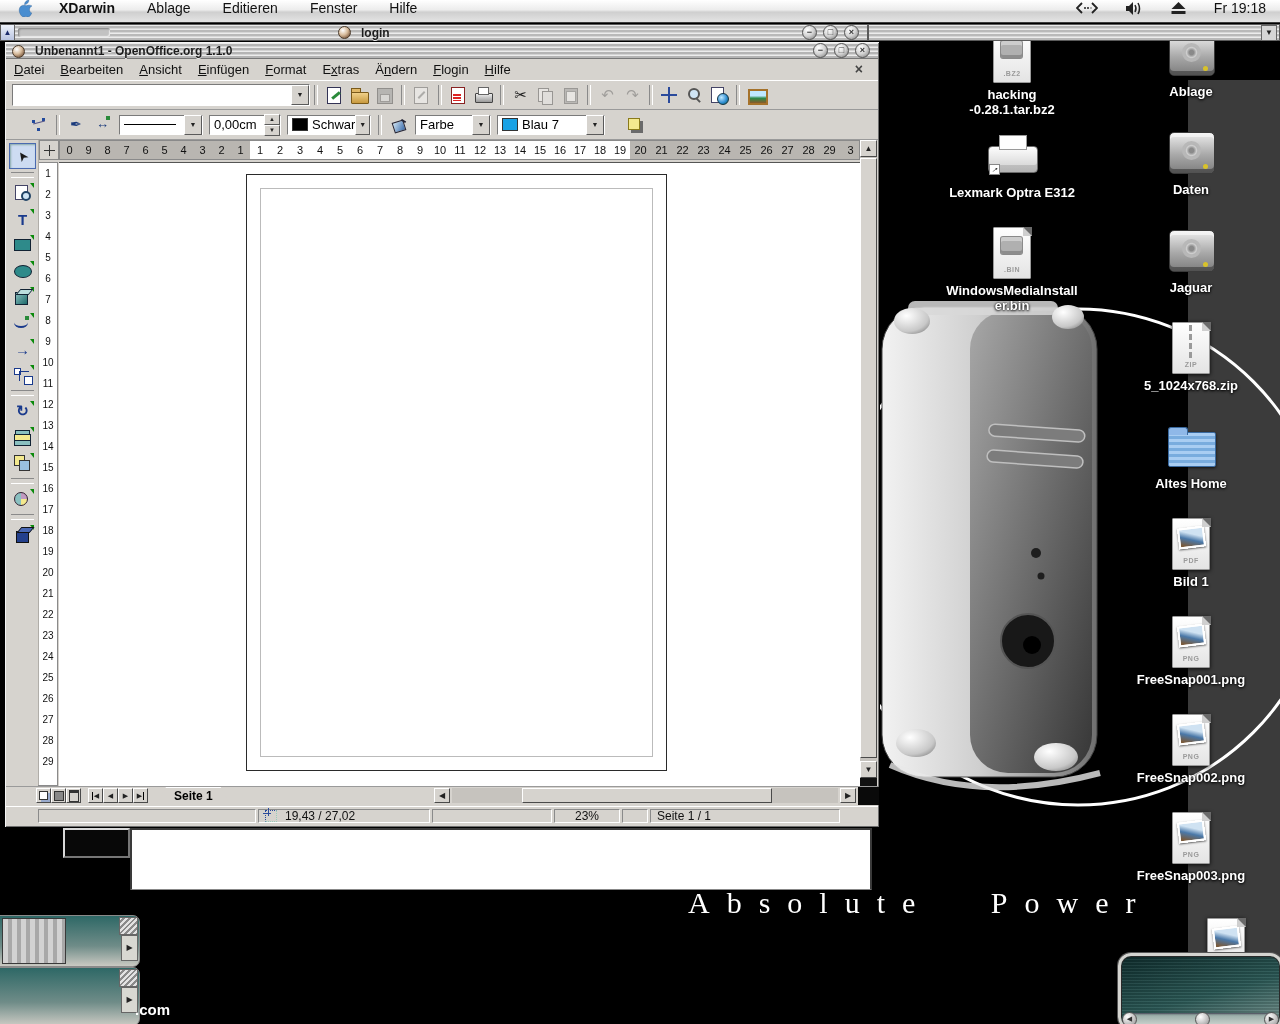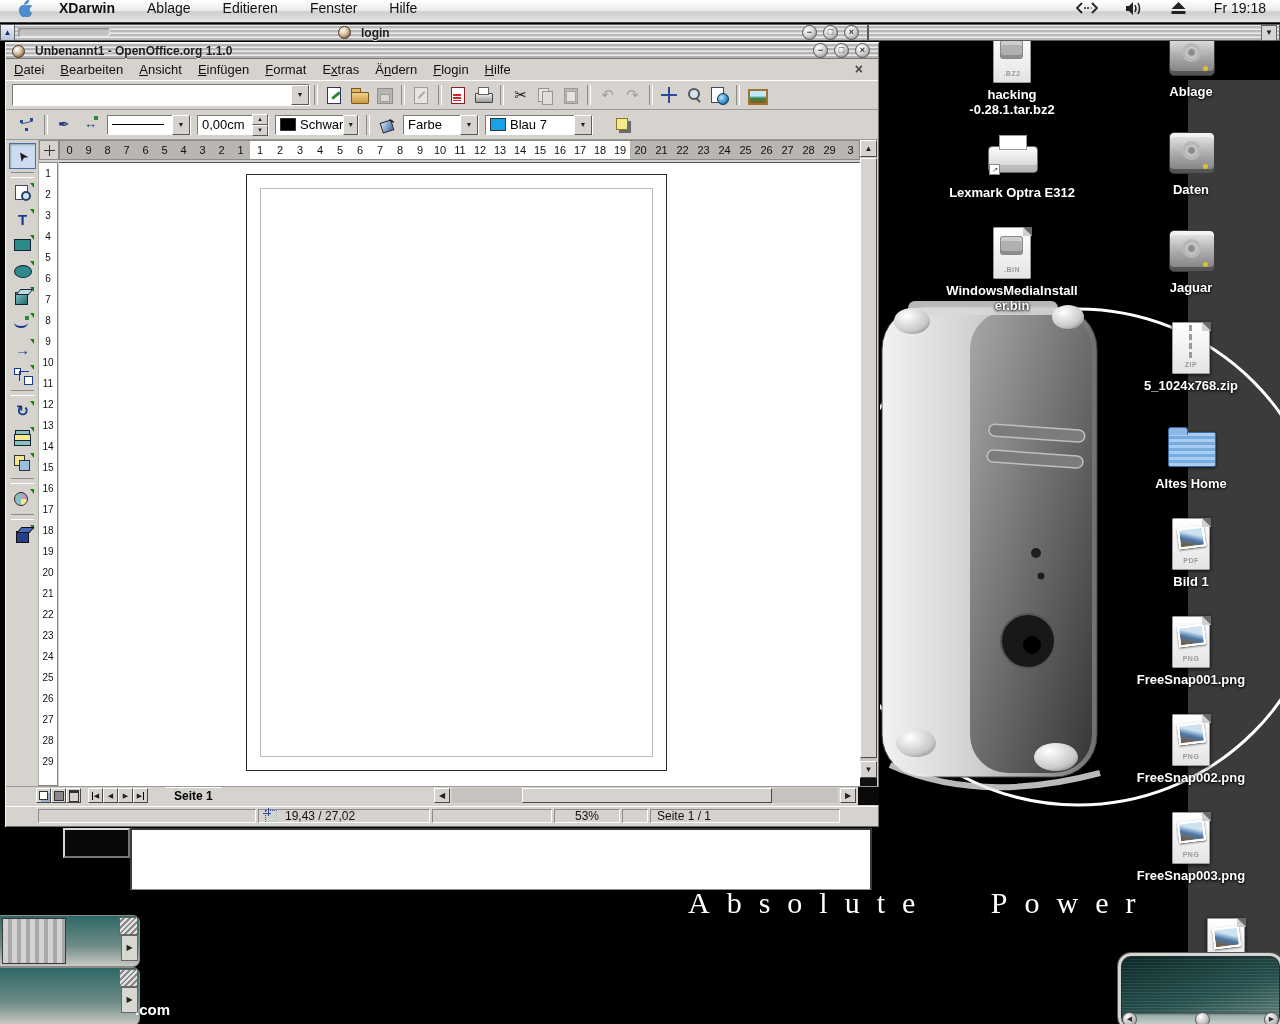--- a/index.html
+++ b/index.html
@@ -46,21 +46,21 @@
     background:repeating-linear-gradient(180deg,#ececec 0 1px,#b4b4b4 1px 3px,#d2d2d2 3px 4px);
     border-bottom:1px solid #777}
   #oo-title .orb{margin-left:6px}
   #oo-title .sb-title{font-size:12px}
   #oo-menu{left:1px;top:17px;right:1px;height:21px;display:flex;align-items:center;
     font-size:13px;color:#111;background:#d6d3ce;border-bottom:1px solid #fff}
   .mi{padding:2px 8px;white-space:nowrap}
   #doc-close{margin-left:auto;margin-right:8px;color:#444;font-size:14px;font-weight:bold}
   .toolbar{left:1px;right:1px;display:flex;align-items:center;background:#d6d3ce}
   #tb-fn{top:39px;height:28px;border-bottom:1px solid #9a9a9a;padding-left:6px}
-  #tb-obj{top:68px;height:29px;border-bottom:1px solid #9a9a9a;padding-left:8px}
+  #tb-obj{top:68px;height:29px;border-bottom:1px solid #9a9a9a;padding-left:20px}
   .tb-sep{width:2px;height:20px;margin:0 4px;border-left:1px solid #8a8a8a;border-right:1px solid #fff}
   
   #url-combo{width:296px;height:20px;background:#fff;border:1px solid;border-color:#7a7a7a #fff #fff #7a7a7a;
     display:flex;align-items:center}
   #url-combo input{flex:1;border:0;outline:0;height:16px;font-size:12px;padding:0 3px;background:#fff}
   .dd-btn{width:16px;height:18px;margin-left:auto;background:#d6d3ce;border:1px solid;
     border-color:#fff #5a5a5a #5a5a5a #fff;font-size:7px;text-align:center;line-height:17px;color:#222}
   
   .fn-ic{width:23px;height:23px;margin:0 1px;position:relative;display:flex;align-items:center;justify-content:center}
   .fn-ic.disabled{opacity:.42;filter:grayscale(1)}
@@ -768,21 +768,21 @@
     <span class="abs" id="corner-black"></span>
   </div>
 
   <div class="abs" id="statusbar">
     <span class="st-cell" id="st-c1"></span>
     <span class="st-cell" id="st-c2">
       <span id="pos-icon"></span>
       <span>19,43 / 27,02</span>
     </span>
     <span class="st-cell" id="st-c3"></span>
-    <span class="st-cell" id="st-c4">53%</span>
+    <span class="st-cell" id="st-c4">23%</span>
     <span class="st-cell" id="st-c5"></span>
     <span class="st-cell" id="st-c6">Seite 1 / 1</span>
   </div>
 </div>
 
 <div class="abs" id="frag1">
   <span class="frag-corner"></span>
   <span class="frag-arrow">▶</span>
 </div>
 <div class="abs" id="frag-inner"></div>

